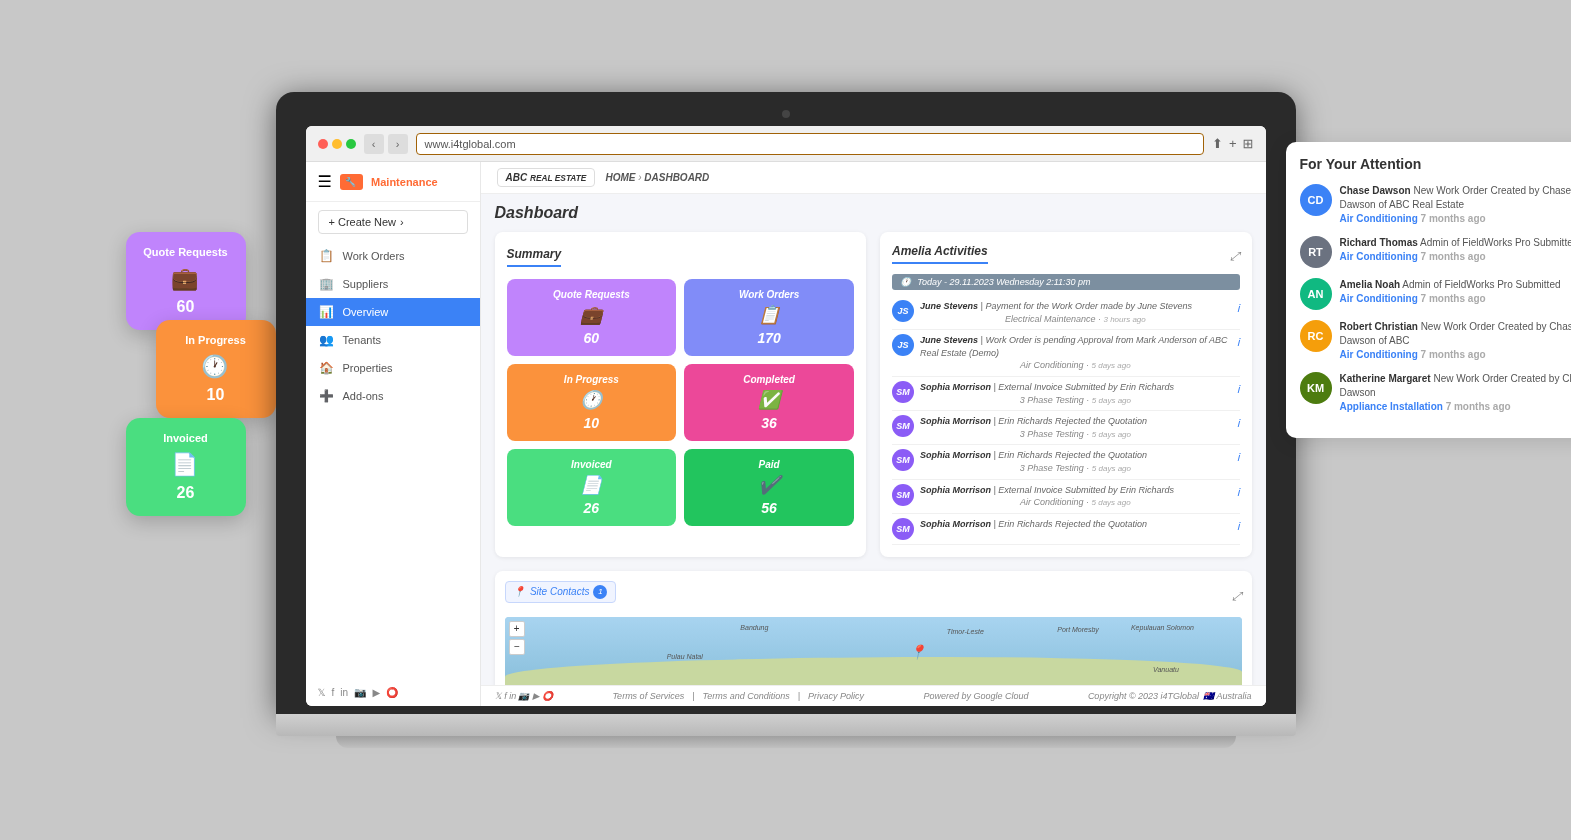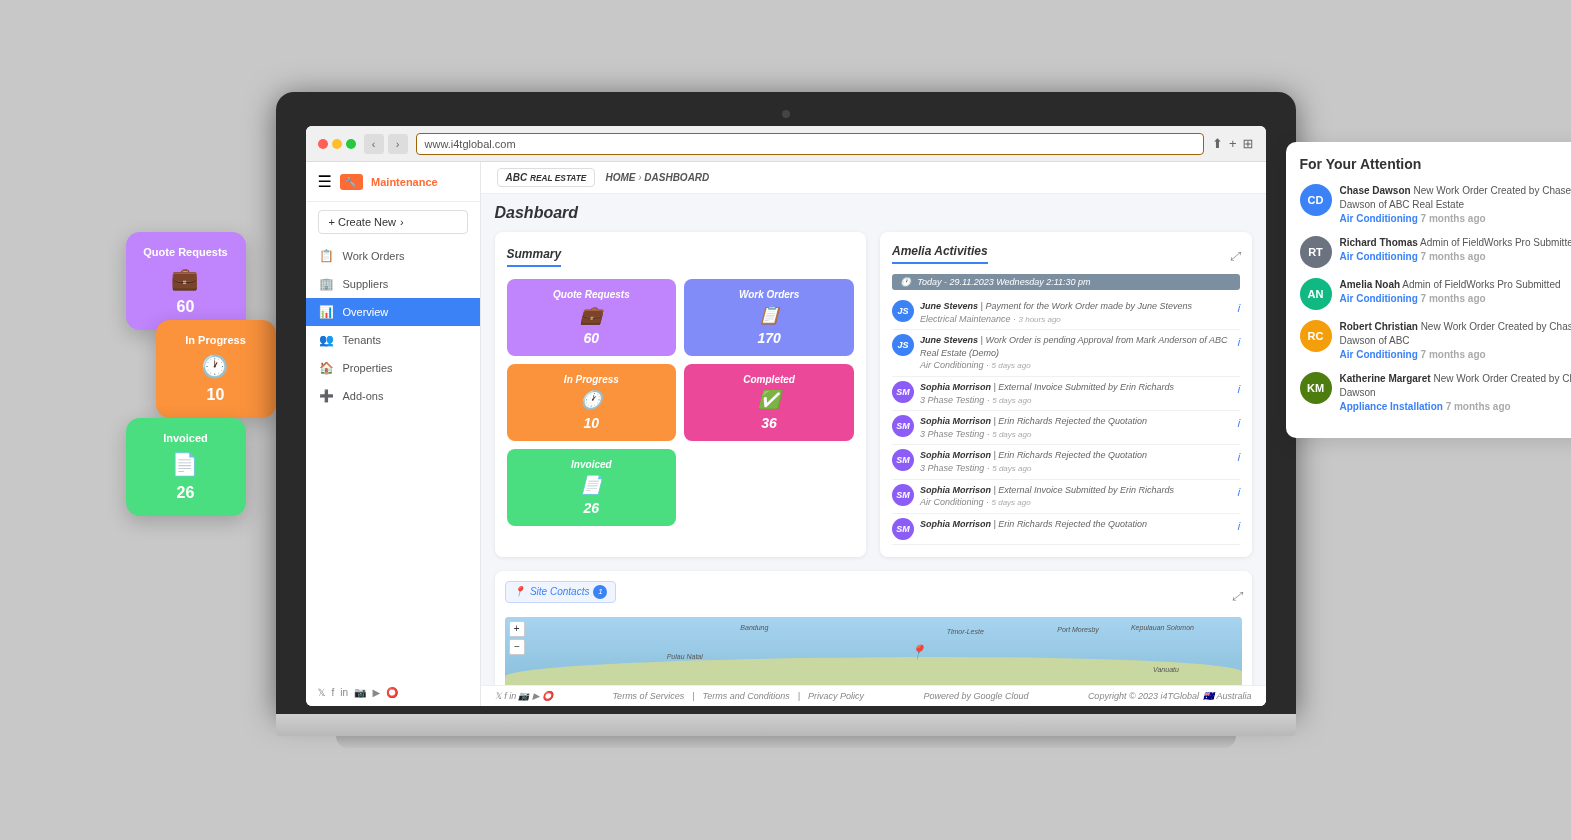--- a/index.html
+++ b/index.html
@@ -310,21 +310,21 @@
       border-radius: 50%;
       flex-shrink: 0;
       background: #ccc;
       overflow: hidden;
       display: flex; align-items: center; justify-content: center;
       font-size: 9px; color: #fff; font-weight: bold;
     }
     .activity-text { flex: 1; line-height: 1.4; }
     .activity-name { font-weight: 700; color: #333; }
     .activity-detail { color: #666; }
-    .activity-sub { color: #888; }
+    .activity-sub { color: #888; text-align: center; }
     .activity-time { color: #aaa; font-size: 8px; }
     .activity-info-icon { color: #3b82f6; font-size: 11px; }
 
     
     .bottom-row {
       background: #fff;
       border-radius: 8px;
       padding: 10px;
       box-shadow: 0 1px 4px rgba(0,0,0,0.08);
       min-height: 120px;
@@ -658,20 +658,25 @@
                       <div class="tile-icon">✅</div>
                       <div class="tile-count">36</div>
                     </div>
 
                     <div class="summary-tile tile-green">
                       <div class="tile-label">Invoiced</div>
                       <div class="tile-icon">📄</div>
                       <div class="tile-count">26</div>
                     </div>
 
+                    <div class="summary-tile tile-green2">
+                      <div class="tile-label">Paid</div>
+                      <div class="tile-icon">✔️</div>
+                      <div class="tile-count">56</div>
+                    </div>
 
                   </div>
                 </div>
 
                 <div class="activities-card">
                   <div class="activities-header">
                     <span class="card-title">Amelia Activities</span>
                     <span class="full-expand">⤢</span>
                   </div>
                   <div class="activity-date-bar">

